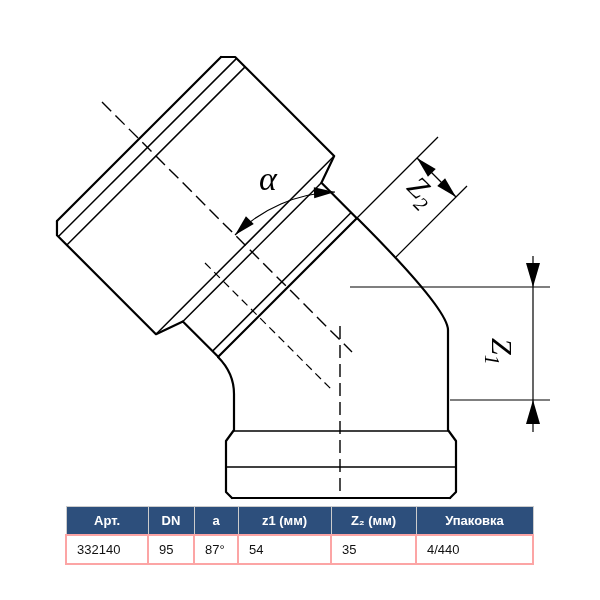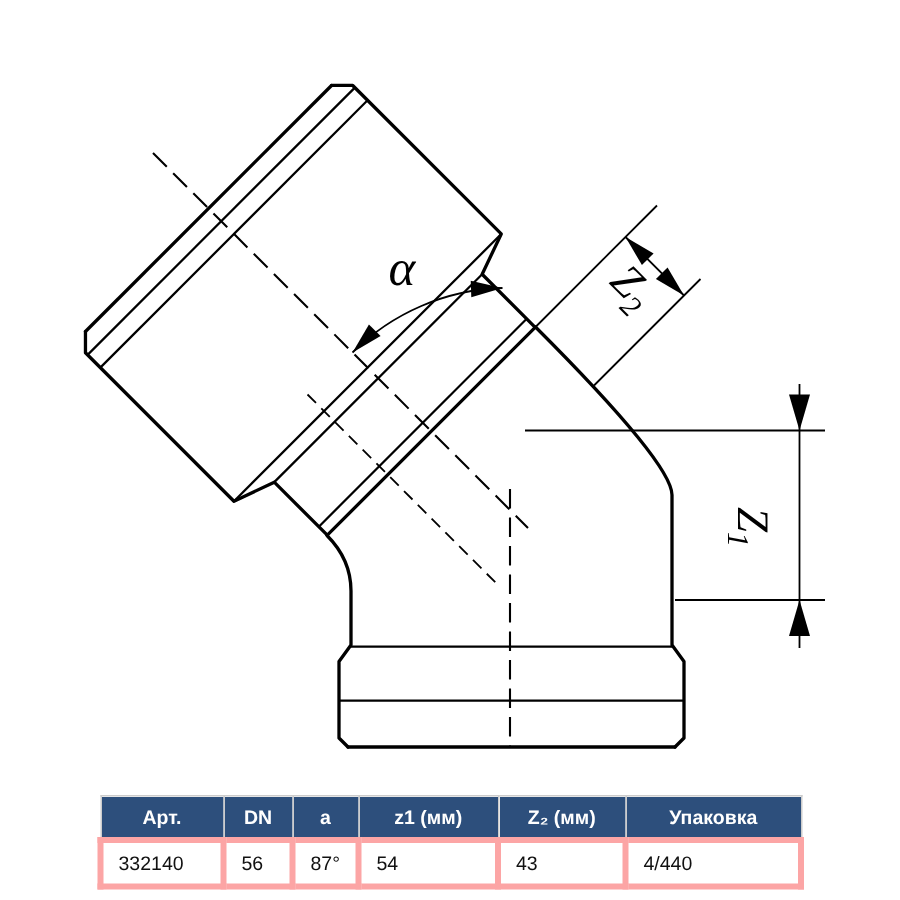--- a/index.html
+++ b/index.html
@@ -19,30 +19,29 @@
   .dimlabel{
     font-family:"Liberation Serif", serif;
     font-style:italic;fill:#000;
   }
 
   
   .spec-table{
     position:absolute;left:65px;top:506px;width:467px;
     border-collapse:collapse;table-layout:fixed;
     border:1px solid #9a9a9a;
-    margin-top:24px;
   }
   .spec-table th{
     background:#2d4f7c;color:#ffffff;font-size:13px;font-weight:bold;
     padding:6px 4px;border:1px solid #cccccc;text-align:center;
     white-space:nowrap;overflow:hidden;
   }
   .spec-table td{
     background:#ffffff;color:#111111;font-size:13px;
-    padding:6px 10px;border:4px solid #fca5a5;text-align:left;
+    padding:6px 10px;border:2px solid #fca5a5;text-align:left;
     white-space:nowrap;overflow:hidden;
   }
 </style>
 </head>
 <body>
 
 <svg class="drawing" width="600" height="500" viewBox="0 0 600 500" xmlns="http://www.w3.org/2000/svg">
 
   <g transform="translate(139,139) rotate(45)">
     <path class="outline" d="M 0,-116 L 10,-126 L 150,-126 L 160,-98 L 210,-98"></path>
@@ -113,20 +112,20 @@
       <th>DN</th>
       <th>a</th>
       <th>z1 (мм)</th>
       <th>Z₂ (мм)</th>
       <th>Упаковка</th>
     </tr>
   </thead>
   <tbody>
     <tr>
       <td>332140</td>
-      <td>56</td>
+      <td>95</td>
       <td>87°</td>
       <td>54</td>
-      <td>43</td>
+      <td>35</td>
       <td>4/440</td>
     </tr>
   </tbody>
 </table>
 
 </body></html>

